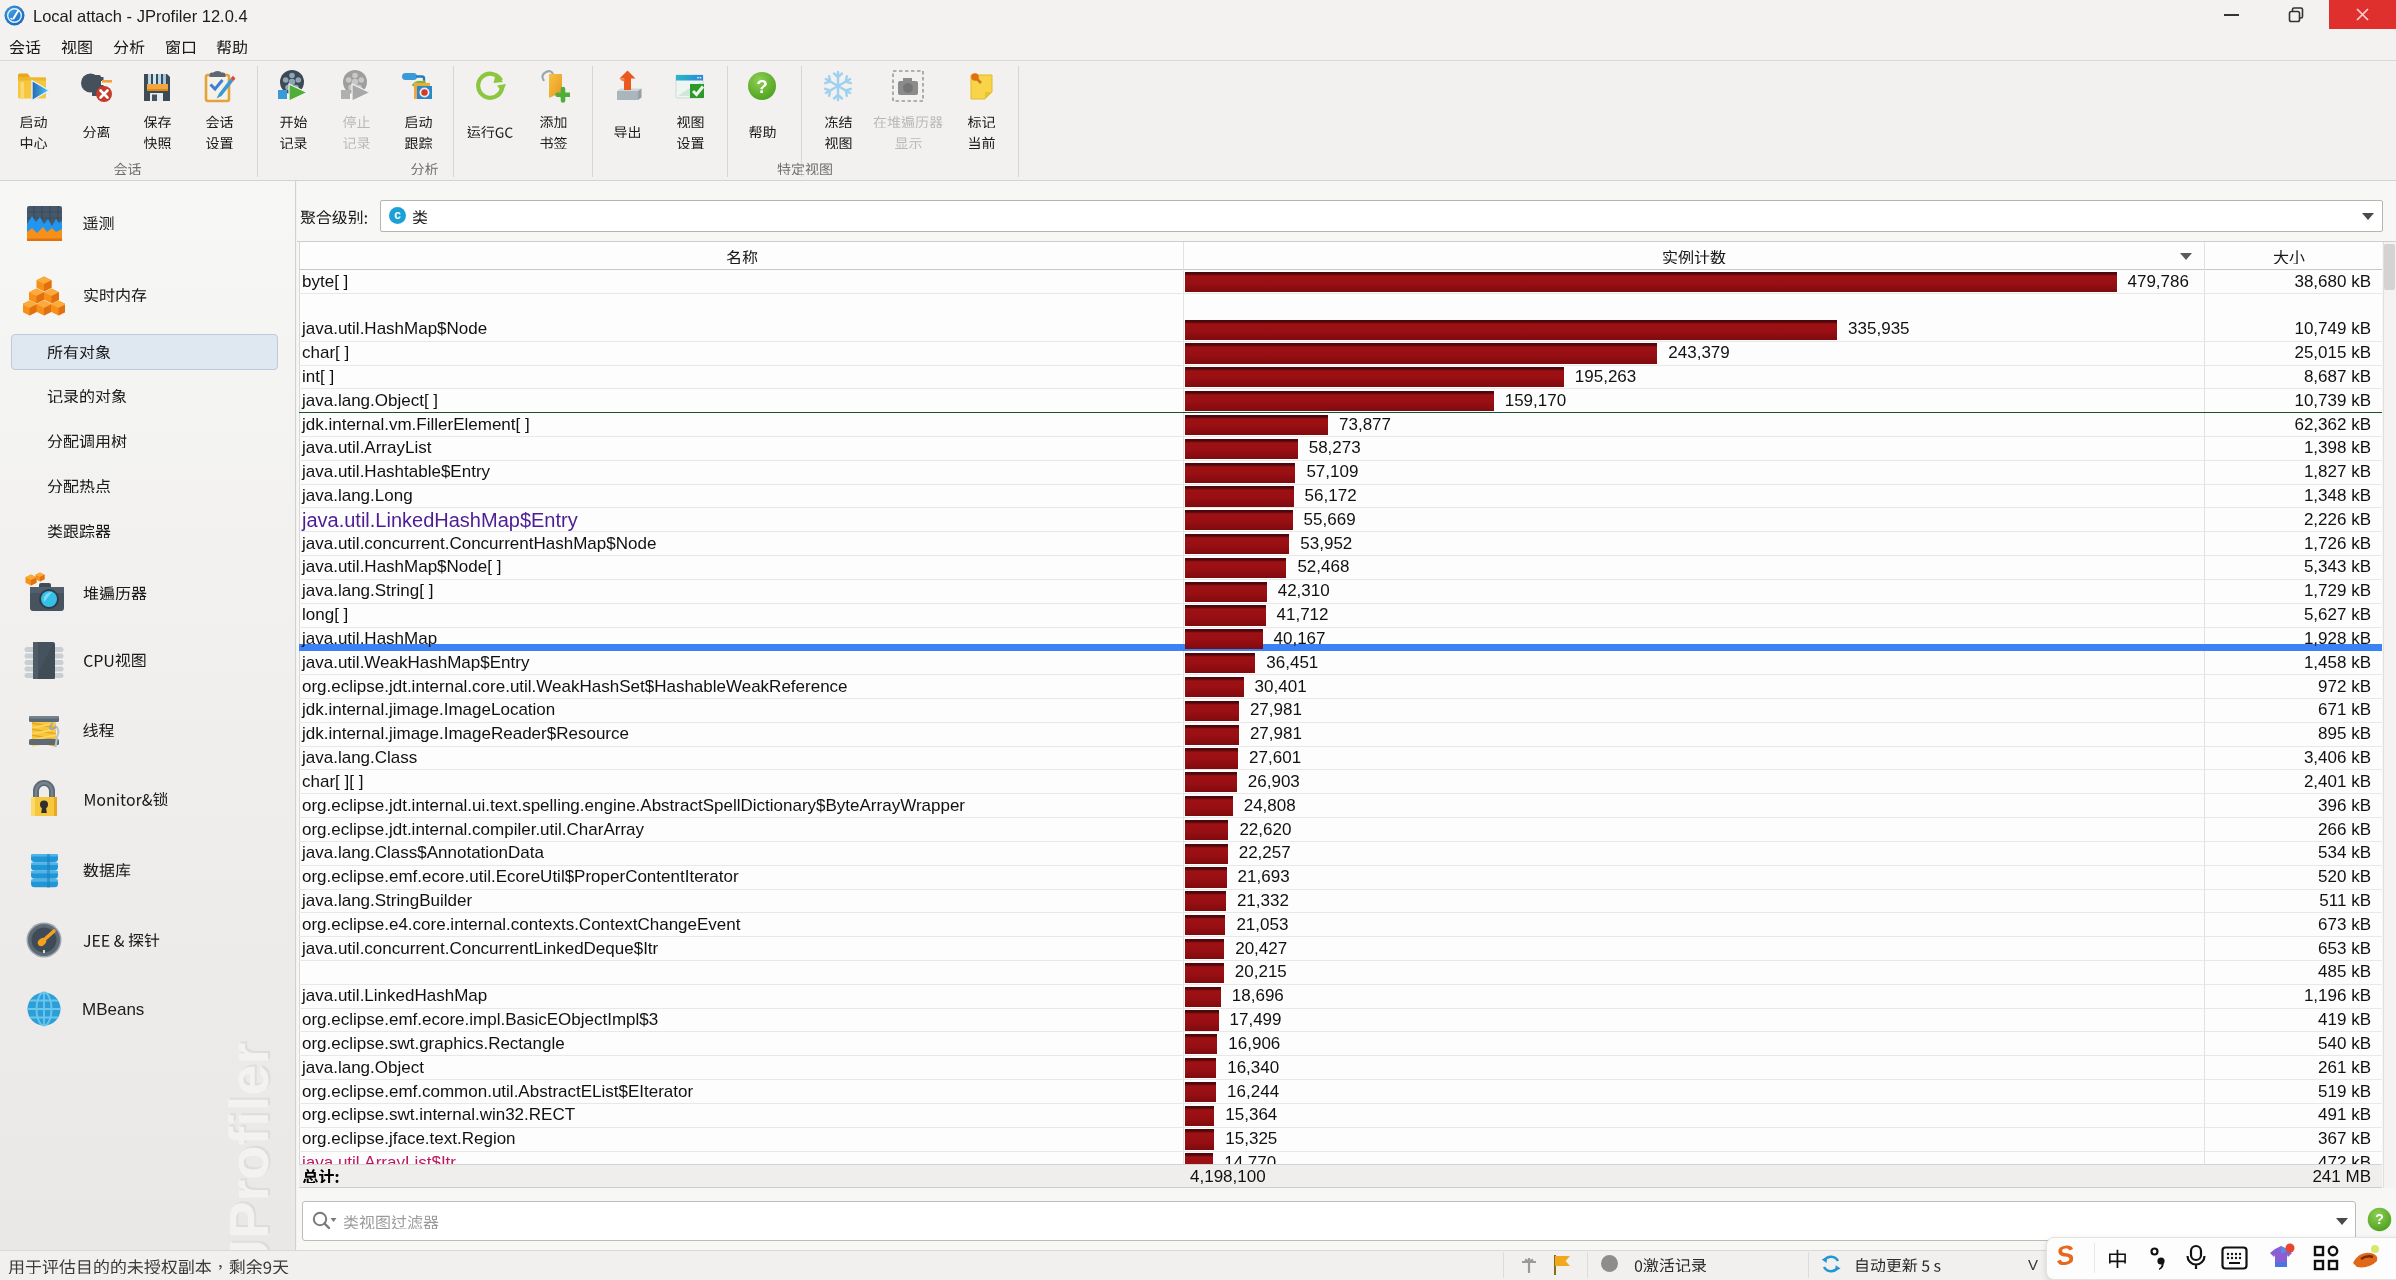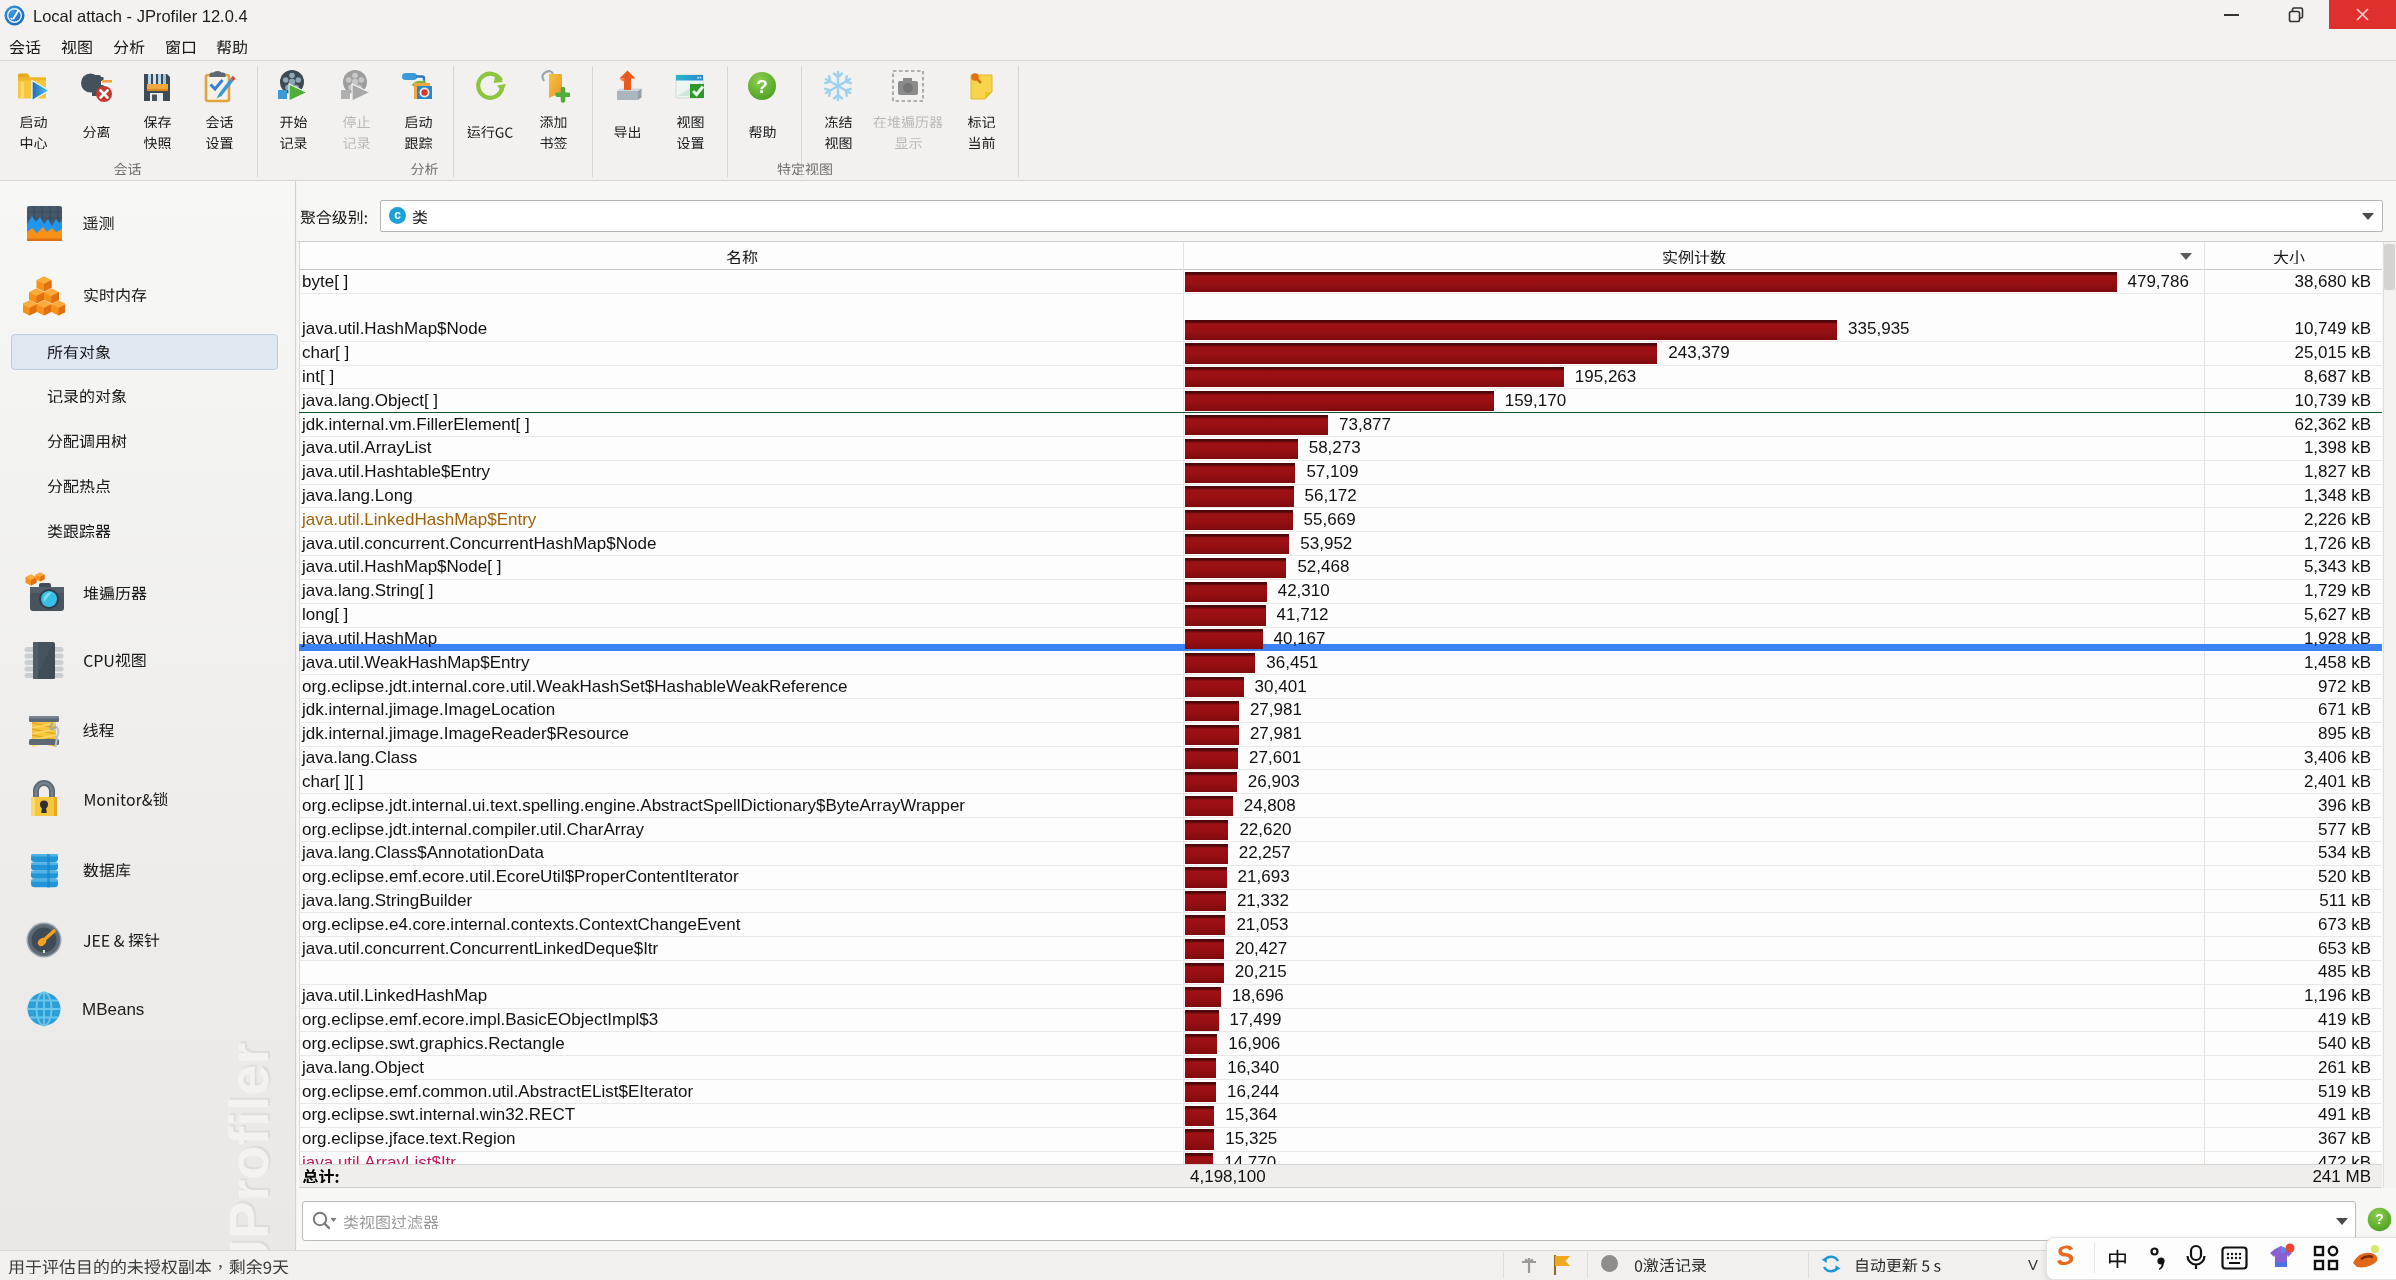--- a/index.html
+++ b/index.html
@@ -621,21 +621,21 @@
 <div style="position:absolute;left:1007.4px;top:1.5px;font-size:17px;line-height:20px;color:#111">57,109</div>
 <div style="position:absolute;right:11px;top:1.5px;font-size:17px;line-height:20px;color:#111">1,827 kB</div>
 </div>
 <div style="position:absolute;left:0;top:214.4px;width:2083px;height:23.82px;border-bottom:1px solid #e9e8e7">
 <div style="position:absolute;left:3px;top:1.5px;font-size:17px;line-height:20px;color:#111;white-space:pre">java.lang.Long</div>
 <div style="position:absolute;left:885.5px;top:1.8px;width:109.1px;height:20.2px;background:linear-gradient(180deg,#4e070a 0%,#4e070a 9%,#9e1114 20%,#990f13 55%,#7f0b0e 100%)"></div>
 <div style="position:absolute;left:1005.6px;top:1.5px;font-size:17px;line-height:20px;color:#111">56,172</div>
 <div style="position:absolute;right:11px;top:1.5px;font-size:17px;line-height:20px;color:#111">1,348 kB</div>
 </div>
 <div style="position:absolute;left:0;top:238.2px;width:2083px;height:23.82px;border-bottom:1px solid #e9e8e7">
-<div style="position:absolute;left:3px;top:1.5px;font-size:17px;line-height:20px;color:#a16207;white-space:pre">java.util.LinkedHashMap$Entry</div>
+<div style="position:absolute;left:3px;top:1.5px;font-size:20px;line-height:20px;color:#4c1d95;white-space:pre">java.util.LinkedHashMap$Entry</div>
 <div style="position:absolute;left:885.5px;top:1.8px;width:108.1px;height:20.2px;background:linear-gradient(180deg,#4e070a 0%,#4e070a 9%,#9e1114 20%,#990f13 55%,#7f0b0e 100%)"></div>
 <div style="position:absolute;left:1004.6px;top:1.5px;font-size:17px;line-height:20px;color:#111">55,669</div>
 <div style="position:absolute;right:11px;top:1.5px;font-size:17px;line-height:20px;color:#111">2,226 kB</div>
 </div>
 <div style="position:absolute;left:0;top:262.0px;width:2083px;height:23.82px;border-bottom:1px solid #e9e8e7">
 <div style="position:absolute;left:3px;top:1.5px;font-size:17px;line-height:20px;color:#111;white-space:pre">java.util.concurrent.ConcurrentHashMap$Node</div>
 <div style="position:absolute;left:885.5px;top:1.8px;width:104.8px;height:20.2px;background:linear-gradient(180deg,#4e070a 0%,#4e070a 9%,#9e1114 20%,#990f13 55%,#7f0b0e 100%)"></div>
 <div style="position:absolute;left:1001.3px;top:1.5px;font-size:17px;line-height:20px;color:#111">53,952</div>
 <div style="position:absolute;right:11px;top:1.5px;font-size:17px;line-height:20px;color:#111">1,726 kB</div>
 </div>
@@ -702,21 +702,21 @@
 <div style="position:absolute;left:0;top:524.0px;width:2083px;height:23.82px;border-bottom:1px solid #e9e8e7">
 <div style="position:absolute;left:3px;top:1.5px;font-size:17px;line-height:20px;color:#111;white-space:pre">org.eclipse.jdt.internal.ui.text.spelling.engine.AbstractSpellDictionary$ByteArrayWrapper</div>
 <div style="position:absolute;left:885.5px;top:1.8px;width:48.2px;height:20.2px;background:linear-gradient(180deg,#4e070a 0%,#4e070a 9%,#9e1114 20%,#990f13 55%,#7f0b0e 100%)"></div>
 <div style="position:absolute;left:944.7px;top:1.5px;font-size:17px;line-height:20px;color:#111">24,808</div>
 <div style="position:absolute;right:11px;top:1.5px;font-size:17px;line-height:20px;color:#111">396 kB</div>
 </div>
 <div style="position:absolute;left:0;top:547.9px;width:2083px;height:23.82px;border-bottom:1px solid #e9e8e7">
 <div style="position:absolute;left:3px;top:1.5px;font-size:17px;line-height:20px;color:#111;white-space:pre">org.eclipse.jdt.internal.compiler.util.CharArray</div>
 <div style="position:absolute;left:885.5px;top:1.8px;width:43.9px;height:20.2px;background:linear-gradient(180deg,#4e070a 0%,#4e070a 9%,#9e1114 20%,#990f13 55%,#7f0b0e 100%)"></div>
 <div style="position:absolute;left:940.4px;top:1.5px;font-size:17px;line-height:20px;color:#111">22,620</div>
-<div style="position:absolute;right:11px;top:1.5px;font-size:17px;line-height:20px;color:#111">577 kB</div>
+<div style="position:absolute;right:11px;top:1.5px;font-size:17px;line-height:20px;color:#111">266 kB</div>
 </div>
 <div style="position:absolute;left:0;top:571.7px;width:2083px;height:23.82px;border-bottom:1px solid #e9e8e7">
 <div style="position:absolute;left:3px;top:1.5px;font-size:17px;line-height:20px;color:#111;white-space:pre">java.lang.Class$AnnotationData</div>
 <div style="position:absolute;left:885.5px;top:1.8px;width:43.2px;height:20.2px;background:linear-gradient(180deg,#4e070a 0%,#4e070a 9%,#9e1114 20%,#990f13 55%,#7f0b0e 100%)"></div>
 <div style="position:absolute;left:939.7px;top:1.5px;font-size:17px;line-height:20px;color:#111">22,257</div>
 <div style="position:absolute;right:11px;top:1.5px;font-size:17px;line-height:20px;color:#111">534 kB</div>
 </div>
 <div style="position:absolute;left:0;top:595.5px;width:2083px;height:23.82px;border-bottom:1px solid #e9e8e7">
 <div style="position:absolute;left:3px;top:1.5px;font-size:17px;line-height:20px;color:#111;white-space:pre">org.eclipse.emf.ecore.util.EcoreUtil$ProperContentIterator</div>
 <div style="position:absolute;left:885.5px;top:1.8px;width:42.1px;height:20.2px;background:linear-gradient(180deg,#4e070a 0%,#4e070a 9%,#9e1114 20%,#990f13 55%,#7f0b0e 100%)"></div>

